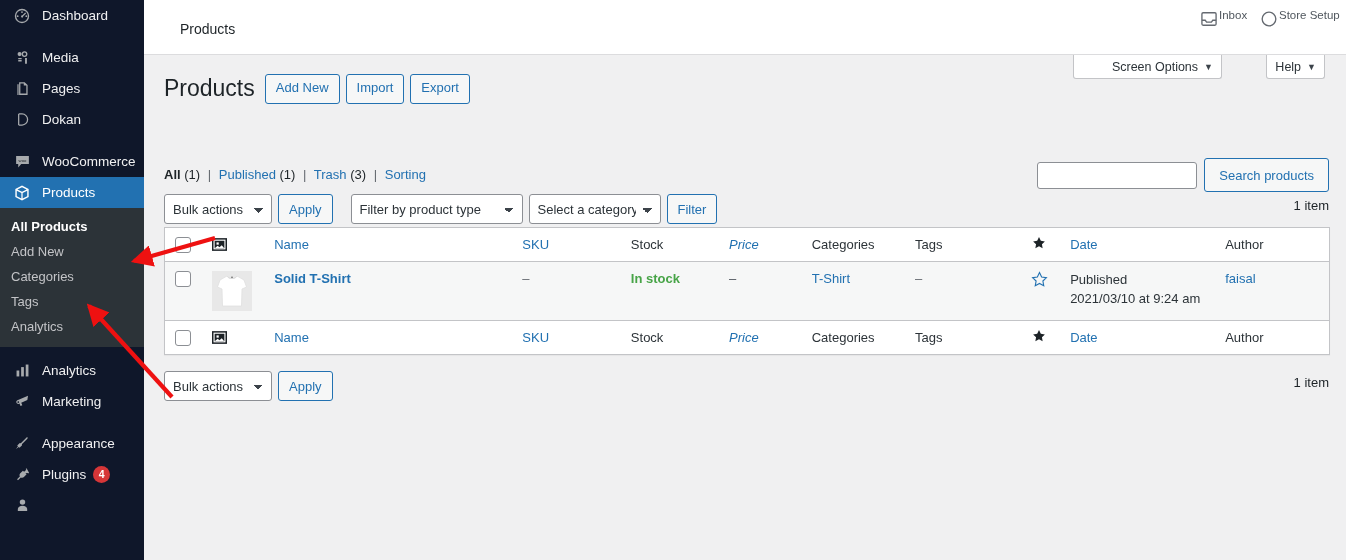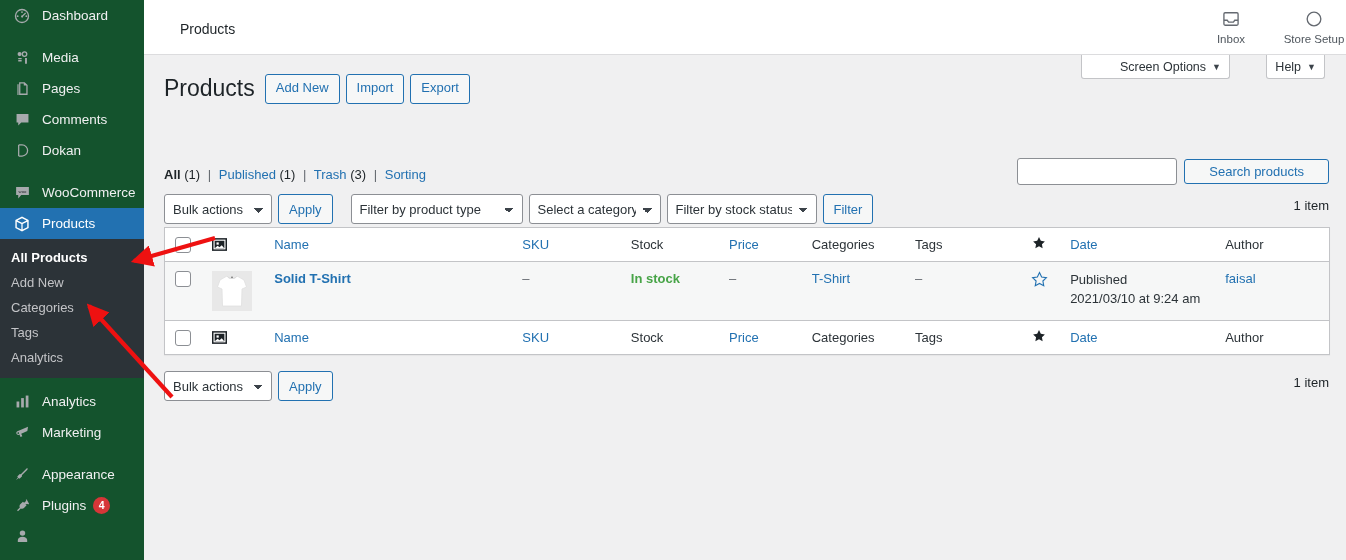--- a/index.html
+++ b/index.html
@@ -8,21 +8,21 @@
     width:1346px; height:560px;
     font-family:"Liberation Sans", sans-serif;
     background:#f0f0f1;
     overflow:hidden;
     position:relative;
   }
 
   
   #sidebar {
     position:absolute; left:0; top:0; width:144px; height:560px;
-    background:#14532d;
+    background:#0f172a;
     color:#f0f0f1;
     font-size:13.5px;
   }
   .menu-item {
     position:relative;
     display:flex; align-items:center;
     height:31px;
     padding-left:11px;
     color:#f0f0f1;
     white-space:nowrap;
@@ -69,21 +69,21 @@
     background:#fff;
     border-bottom:1px solid #dcdcde;
   }
   #topbar-title {
     position:absolute; left:36px; top:21px;
     font-size:14px; color:#1d2327;
   }
   .topbar-btn {
     position:absolute; top:7px;
     width:64px;
-    display:flex; flex-direction:column; align-items:center;
+    display:flex; 
     color:#50575e; font-size:11.5px;
   }
   .topbar-btn .tb-ico { height:24px; display:flex; align-items:center; color:#646970;}
   .topbar-btn .tb-lb { margin-top:2px; white-space:nowrap; }
   #tb-inbox { left:1055px; }
   #tb-store { left:1115px; width:110px; }
 
   
   #content {
     position:absolute; left:144px; top:55px; width:1202px; height:505px;
@@ -97,21 +97,21 @@
     background:#fff;
     border:1px solid #c3c4c7;
     border-top:none;
     border-radius:0 0 3px 3px;
     color:#2c3338;
     font-size:12.5px;
     display:flex; align-items:center; padding:0 8px;
     white-space:nowrap;
   }
   .meta-btn .caret { margin-left:6px; font-size:9px; color:#3c434a;}
-  #screen-options { right:116px; top:0;padding-left:38px; }
+  #screen-options { right:124px; top:0;padding-left:38px; }
   #help-btn { right:21px; top:0; }
 
   
   #title-row { position:absolute; left:20px; top:19px; display:flex; align-items:center; }
   #page-title {
     font-size:23px; font-weight:400; color:#1d2327;
     line-height:1.3;
     margin-right:10px;
   }
   .pagebtn {
@@ -143,27 +143,27 @@
     width:160px; height:27px;
     border:1px solid #8c8f94; border-radius:3px;
     background:#fff;
     font-size:13px; color:#2c3338;
     padding:0 8px;
     outline:none;
     font-family:"Liberation Sans", sans-serif;
   }
   #search-submit {
     margin-left:7px;
-    height:25px;
+    height:34px;
     background:#f6f7f7;
     border:1px solid #2271b1;
     border-radius:3px;
     color:#2271b1;
     font-size:13px;
-    padding:0 24px;
+    padding:0 14px;
     white-space:nowrap;
     font-family:"Liberation Sans", sans-serif;
   }
 
   
   .item-count {
     position:absolute; right:17px;
     font-size:13px; color:#1d2327;
   }
   #count-top { top:143px; }
@@ -231,21 +231,21 @@
     font-size:13px; color:#2c3338;
     padding:9px 10px;
     vertical-align:top;
   }
   tr.prod-row { background:#f6f7f7; }
   .cb-col { width:30px; padding-left:10px !important; }
   .thumb-col { width:58px; }
   .name-col { width:240px; }
   .sku-col { width:105px; }
   .stock-col { width:95px;margin-top:31px; }
-  .price-col { width:80px; }
+  .price-col { width:80px;font-style:italic; }
   .cat-col { width:100px; }
   .tags-col { width:110px; }
   .star-col { width:40px; text-align:center !important; }
   .date-col { width:150px; }
   .author-col { width:110px; }
 
   input.wp-cb {
     -webkit-appearance:none; appearance:none;
     width:16px; height:16px;
     border:1px solid #8c8f94; border-radius:3px;
@@ -305,28 +305,20 @@
   <div class="menu-item">
     <span class="mi-ico">
       <svg width="17" height="17" viewBox="0 0 20 20" fill="currentColor">
           <path d="M6 2.5h6.5L16 6v11.5H6zM7.5 4v12h7V6.6h-3V4z"></path>
           <path d="M4 5v12.5h1.4V5z"></path>
         </svg>
     </span>
     <span>Pages</span>
   </div>
 
-  <div class="menu-item">
-    <span class="mi-ico">
-      <svg width="17" height="17" viewBox="0 0 20 20" fill="currentColor">
-          <path d="M3 3.5h14v10H8.5L5 17v-3.5H3z"></path>
-        </svg>
-    </span>
-    <span>Comments</span>
-  </div>
 
   <div class="menu-item">
     <span class="mi-ico">
       <svg width="17" height="17" viewBox="0 0 20 20" fill="none" stroke="currentColor" stroke-width="1.5">
           <path d="M5.5 3.5v13M5.5 3.5h4a6.5 6.5 0 010 13h-4"></path>
         </svg>
     </span>
     <span>Dokan</span>
   </div>
   <div class="menu-gap"></div>
@@ -485,23 +477,20 @@
     <select class="wp-select" style="width:108px">
       <option>Bulk actions</option>
     </select>
     <button class="btn-secondary">Apply</button>
     <div style="width:12px"></div>
     <select class="wp-select" style="width:172px">
       <option>Filter by product type</option>
     </select>
     <select class="wp-select" style="width:132px">
       <option>Select a category</option>
-    </select>
-    <select class="wp-select" style="width:150px">
-      <option>Filter by stock status</option>
     </select>
     <button class="btn-secondary">Filter</button>
   </div>
 
   <div id="products-table">
     <table class="wp-list">
       <thead>
         <tr>
           <th class="cb-col">
             <input class="wp-cb" type="checkbox" style="">

